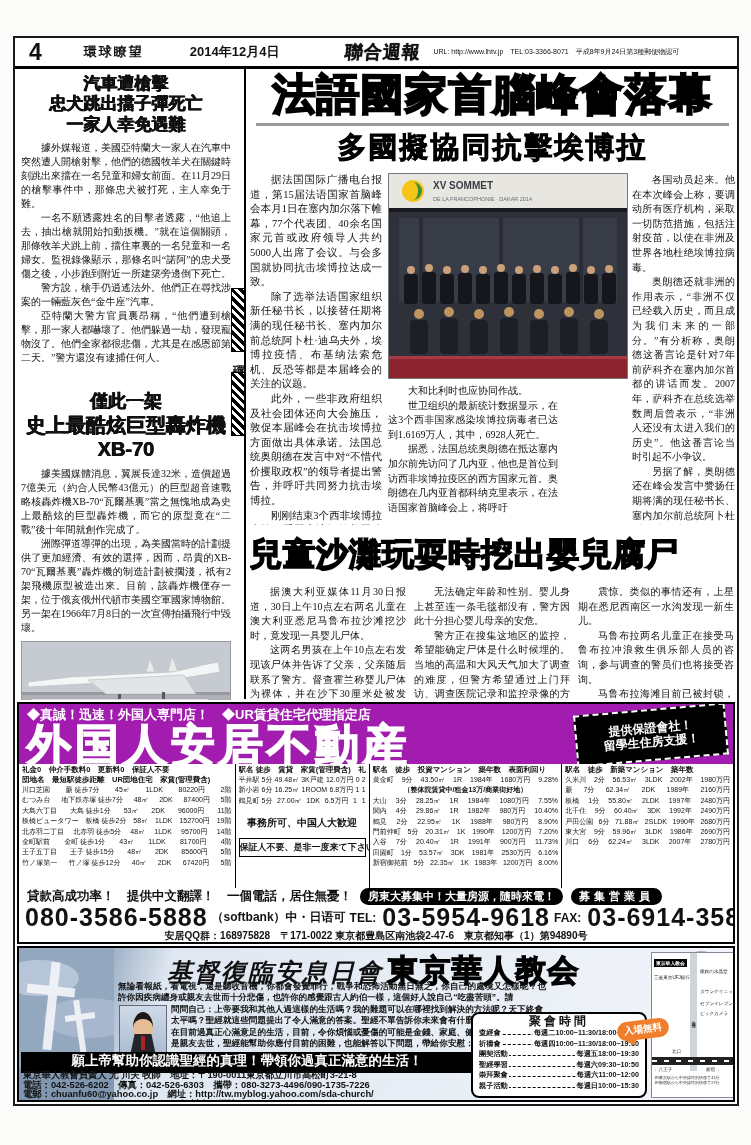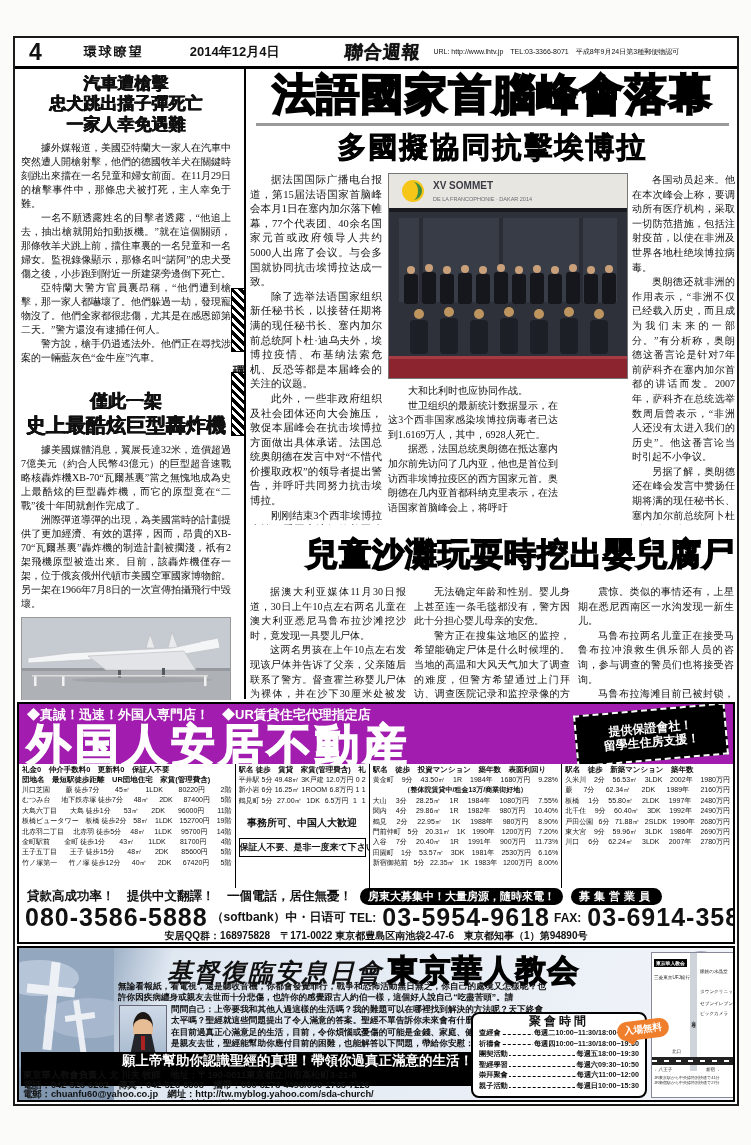--- a/index.html
+++ b/index.html
@@ -43,21 +43,21 @@
   .mrule{height:3px;background:#9a9a9a;margin:4px 6px 3px 6px}
   .msub{font-size:29px;font-weight:900;text-align:center;line-height:36px;letter-spacing:2px;
         -webkit-text-stroke:.8px #000}
   .mcols{display:flex;gap:6px;margin-top:8px;height:352px;overflow:hidden}
   .mcol1{width:132px;font-size:10.5px}
   .mid{width:238px}
   .mcol2{width:170px;font-size:10px}
   .mcol3{width:103px;font-size:10px}
   .mcols .lparas,.bcols .lparas{line-height:14.6px}
   .photo-summit{width:238px;height:204px;border:1px solid #777;display:block;margin-bottom:5px}
-  .bhead{font-size:32px;font-weight:900;text-align:right;letter-spacing:1px;margin-top:8px;
+  .bhead{font-size:32px;font-weight:900;text-align:left;letter-spacing:1px;margin-top:8px;
          -webkit-text-stroke:1.6px #000;white-space:nowrap}
   .bcols{display:flex;gap:8px;margin-top:8px;height:138px;overflow:hidden}
   .bcol{width:156px;font-size:10px}
 
   
   .ad1{position:absolute;left:2px;right:2px;top:664px;height:238px;border:2.5px solid #000;background:#fff}
   .ad1-banner{position:absolute;top:0;left:0;right:0;height:60px;background:#a21caf;color:#fff;overflow:hidden}
   .ad1-tag{font-size:13px;font-weight:bold;margin:2px 0 0 8px}
   .ad1-title{font-size:44px;font-weight:900;line-height:42px;margin-left:8px;letter-spacing:4px;
              -webkit-text-stroke:1.5px #fff;white-space:nowrap}
@@ -110,22 +110,22 @@
            line-height:11.4px;text-align:justify;font-weight:bold;overflow:hidden}
   .pastor{position:absolute;left:100px;top:57px;width:46px;height:63px;border:1px solid #667;
           background:linear-gradient(#cfdae8,#9fb2c8);overflow:hidden}
   .pastor .head{position:absolute;left:13px;top:6px;width:20px;height:24px;border-radius:50% 50% 46% 46%;
                 background:#e6bd95;border-top:7px solid #1c1713}
   .pastor .suit{position:absolute;left:2px;top:28px;width:42px;height:24px;background:#23252b;
                 clip-path:polygon(18% 100%,30% 0,70% 0,82% 100%)}
   .pastor .tie{position:absolute;left:21px;top:30px;width:4px;height:14px;background:#a22;}
   .pastor .plabel{position:absolute;left:0;right:0;bottom:0;background:#1d2b3a;color:#fff;
                   font-size:4.5px;text-align:center;line-height:5.5px;padding:1px 0}
-  .ch-banner{position:absolute;left:2px;top:104px;width:452px;height:34px;background:#000;color:#fff;
-             font-size:13.5px;font-weight:900;text-align:right;line-height:17px;white-space:nowrap}
+  .ch-banner{position:absolute;left:2px;top:104px;width:452px;height:21px;background:#000;color:#fff;
+             font-size:13.5px;font-weight:900;text-align:center;line-height:17px;white-space:nowrap}
   .ch-contacts{position:absolute;left:4px;top:123px;width:470px;font-size:9.3px;font-weight:900;
                line-height:9.6px;white-space:nowrap}
   .sched{position:absolute;left:452px;top:64px;width:176px;height:86px;background:#fff;
          border:2px solid #000;border-radius:8px;padding:1px 5px;box-sizing:border-box}
   .sched-title{font-size:12px;font-weight:900;text-align:center;letter-spacing:3px;line-height:13px}
   .sched-row{display:flex;justify-content:space-between;position:relative;font-size:7.2px;
              font-weight:bold;line-height:10.6px;white-space:nowrap}
   .sched-row::before{content:"";position:absolute;left:0;right:0;top:55%;border-top:1px dashed #000}
   .sched-row span{position:relative;background:#fff;z-index:1;padding:0 1px}
   .freebadge{position:absolute;left:598px;top:72px;background:#f07f2d;color:#fff;font-size:9.5px;
@@ -164,27 +164,28 @@
 
   <div class="leftcol">
     <div class="ltitle">
       <span class="tl">汽車遭槍擊</span>
       <span class="tl">忠犬跳出擋子彈死亡</span>
       <span class="tl">一家人幸免遇難</span>
     </div>
     <div class="lparas">
         <div class="para"><span>據外媒報道，美國亞特蘭大一家人在汽車中突然遭人開槍射擊，他們的德國牧羊犬在關鍵時刻跳出來擋在一名兒童和婦女前面。在11月29日的槍擊事件中，那條忠犬被打死，主人幸免于難。</span></div>
         <div class="para"><span>一名不願透露姓名的目擊者透露，“他追上去，抽出槍就開始扣動扳機。”就在這個關頭，那條牧羊犬跳上前，擋住車裏的一名兒童和一名婦女。監視錄像顯示，那條名叫“諾阿”的忠犬受傷之後，小步跑到附近一所建築旁邊倒下死亡。</span></div>
+        <div class="para"><span>警方說，槍手仍逍遙法外。他們正在尋找涉案的一輛藍灰色“金牛座”汽車。</span></div>
         <div class="para"><span>亞特蘭大警方官員裏昂稱，“他們遭到槍擊，那一家人都嚇壞了。他們躲過一劫，發現寵物沒了。他們全家都很悲傷，尤其是在感恩節第二天。”警方還沒有逮捕任何人。</span></div>
-        <div class="para"><span>警方說，槍手仍逍遙法外。他們正在尋找涉案的一輛藍灰色“金牛座”汽車。</span></div>
       </div>
 
     <div class="ltitle ltitle2" style="margin-top:26px">
       <span class="tl">僅此一架</span>
       <span class="tl big">史上最酷炫巨型轟炸機</span>
+      <span class="tl big">XB-70</span>
     </div>
     <div class="lparas">
         <div class="para"><span>據美國媒體消息，翼展長達32米，造價超過7億美元（約合人民幣43億元）的巨型超音速戰略核轟炸機XB-70“瓦爾基裏”當之無愧地成為史上最酷炫的巨型轟炸機，而它的原型竟在“二戰”後十年間就創作完成了。</span></div>
         <div class="para"><span>洲際彈道導彈的出現，為美國當時的計劃提供了更加經濟、有效的選擇，因而，昂貴的XB-70“瓦爾基裏”轟炸機的制造計劃被擱淺，祇有2架飛機原型被造出來。目前，該轟炸機僅存一架，位于俄亥俄州代頓市美國空軍國家博物館。另一架在1966年7月8日的一次宣傳拍攝飛行中毀壞。</span></div>
       </div>
 
     <svg class="photo-xb70" viewBox="0 0 208 84" preserveAspectRatio="none">
       <rect x="0" y="0" width="208" height="52" fill="#c6cbd1"></rect>
       <rect x="0" y="52" width="208" height="32" fill="#aeb2b6"></rect>
       <rect x="0" y="50" width="208" height="3" fill="#969a9e"></rect>

